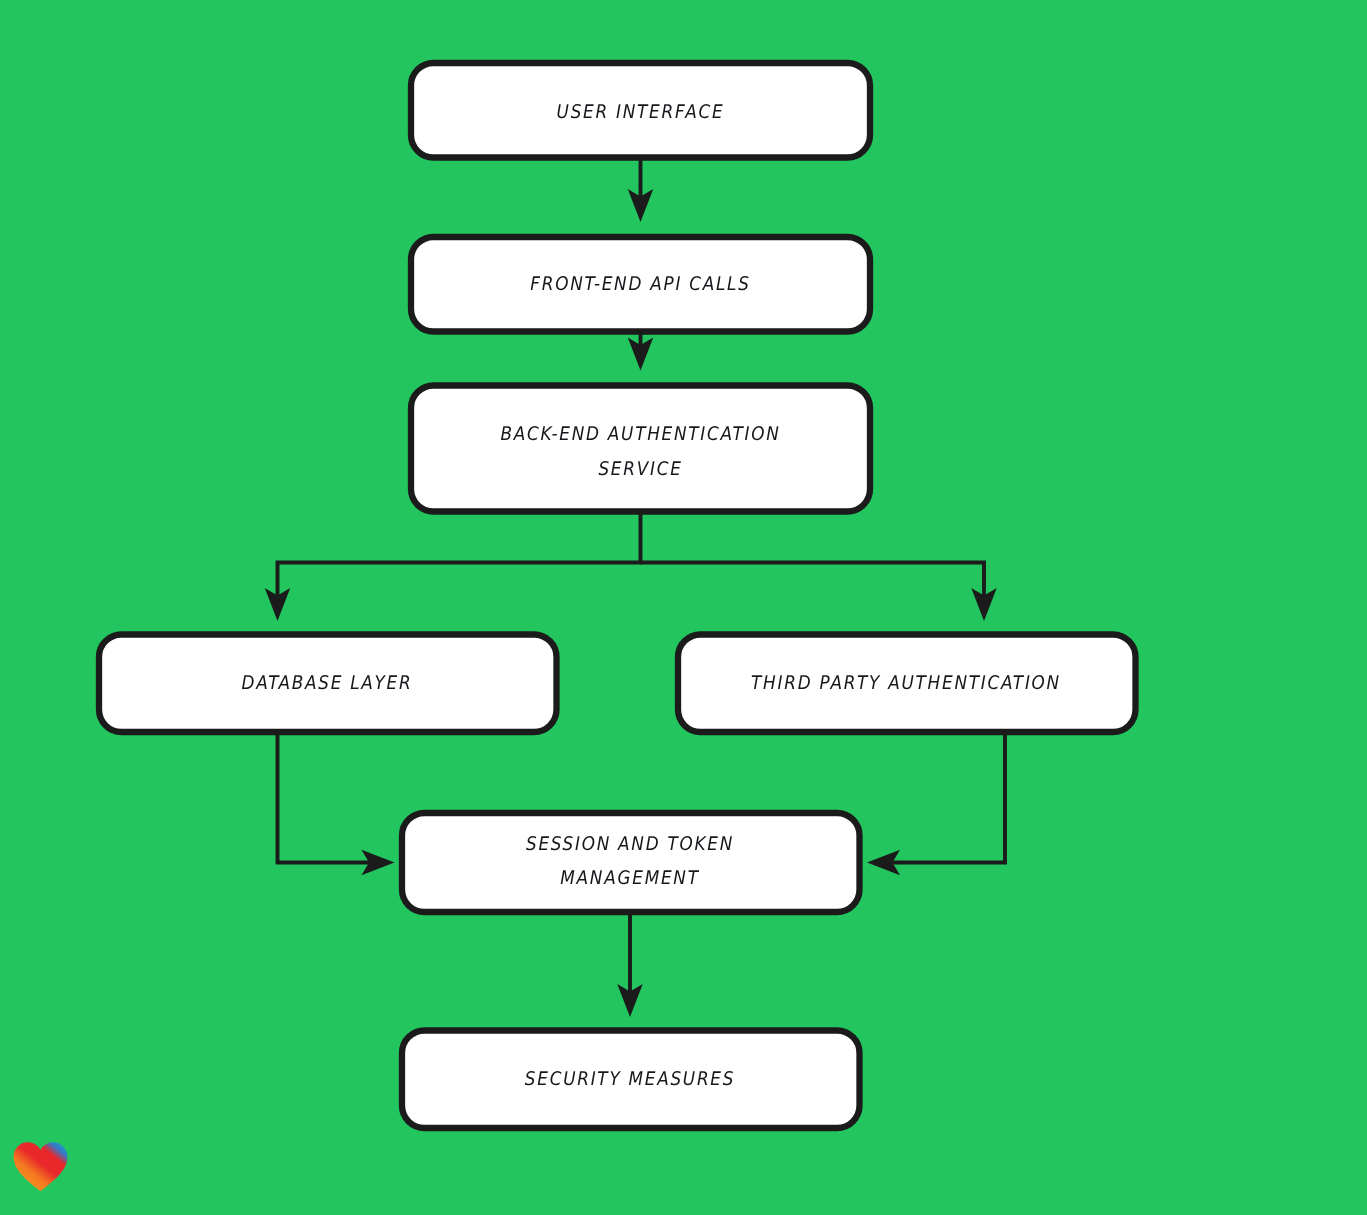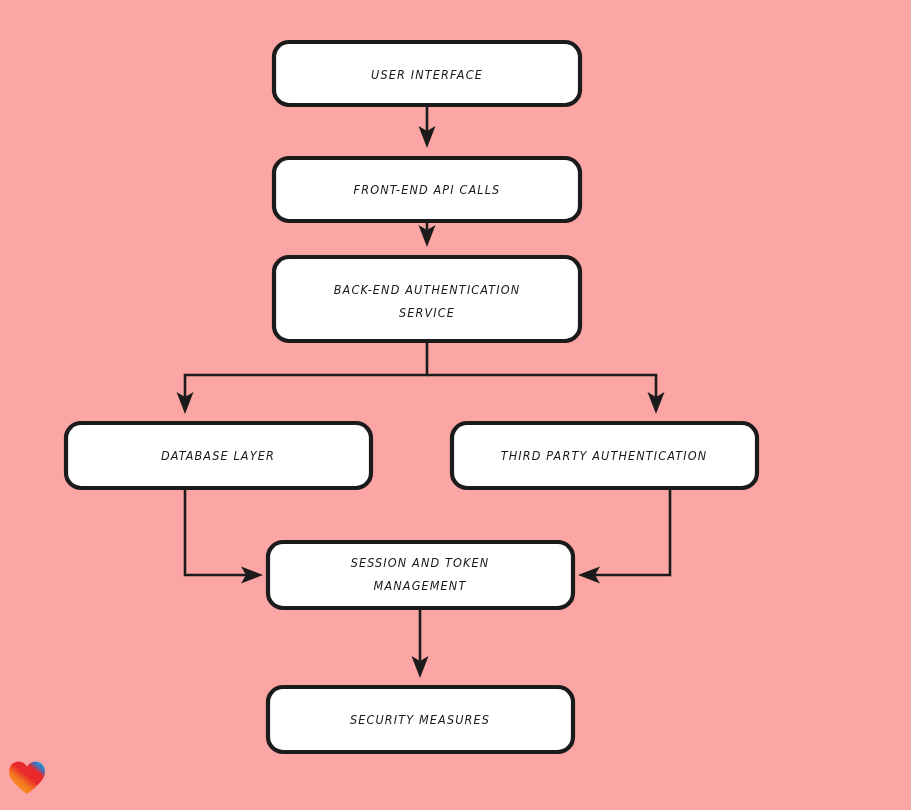--- a/index.html
+++ b/index.html
@@ -10,21 +10,21 @@
   body {
     width: 911px;
     height: 810px;
     overflow: hidden;
     font-family: "DejaVu Sans", sans-serif;
   }
   #canvas {
     position: relative;
     width: 911px;
     height: 810px;
-    background: #fca5a5;
+    background: #22c55e;
   }
   #flow-svg {
     position: absolute;
     left: 0;
     top: 0;
     width: 911px;
     height: 810px;
   }
   .node-box {
     fill: #ffffff;

